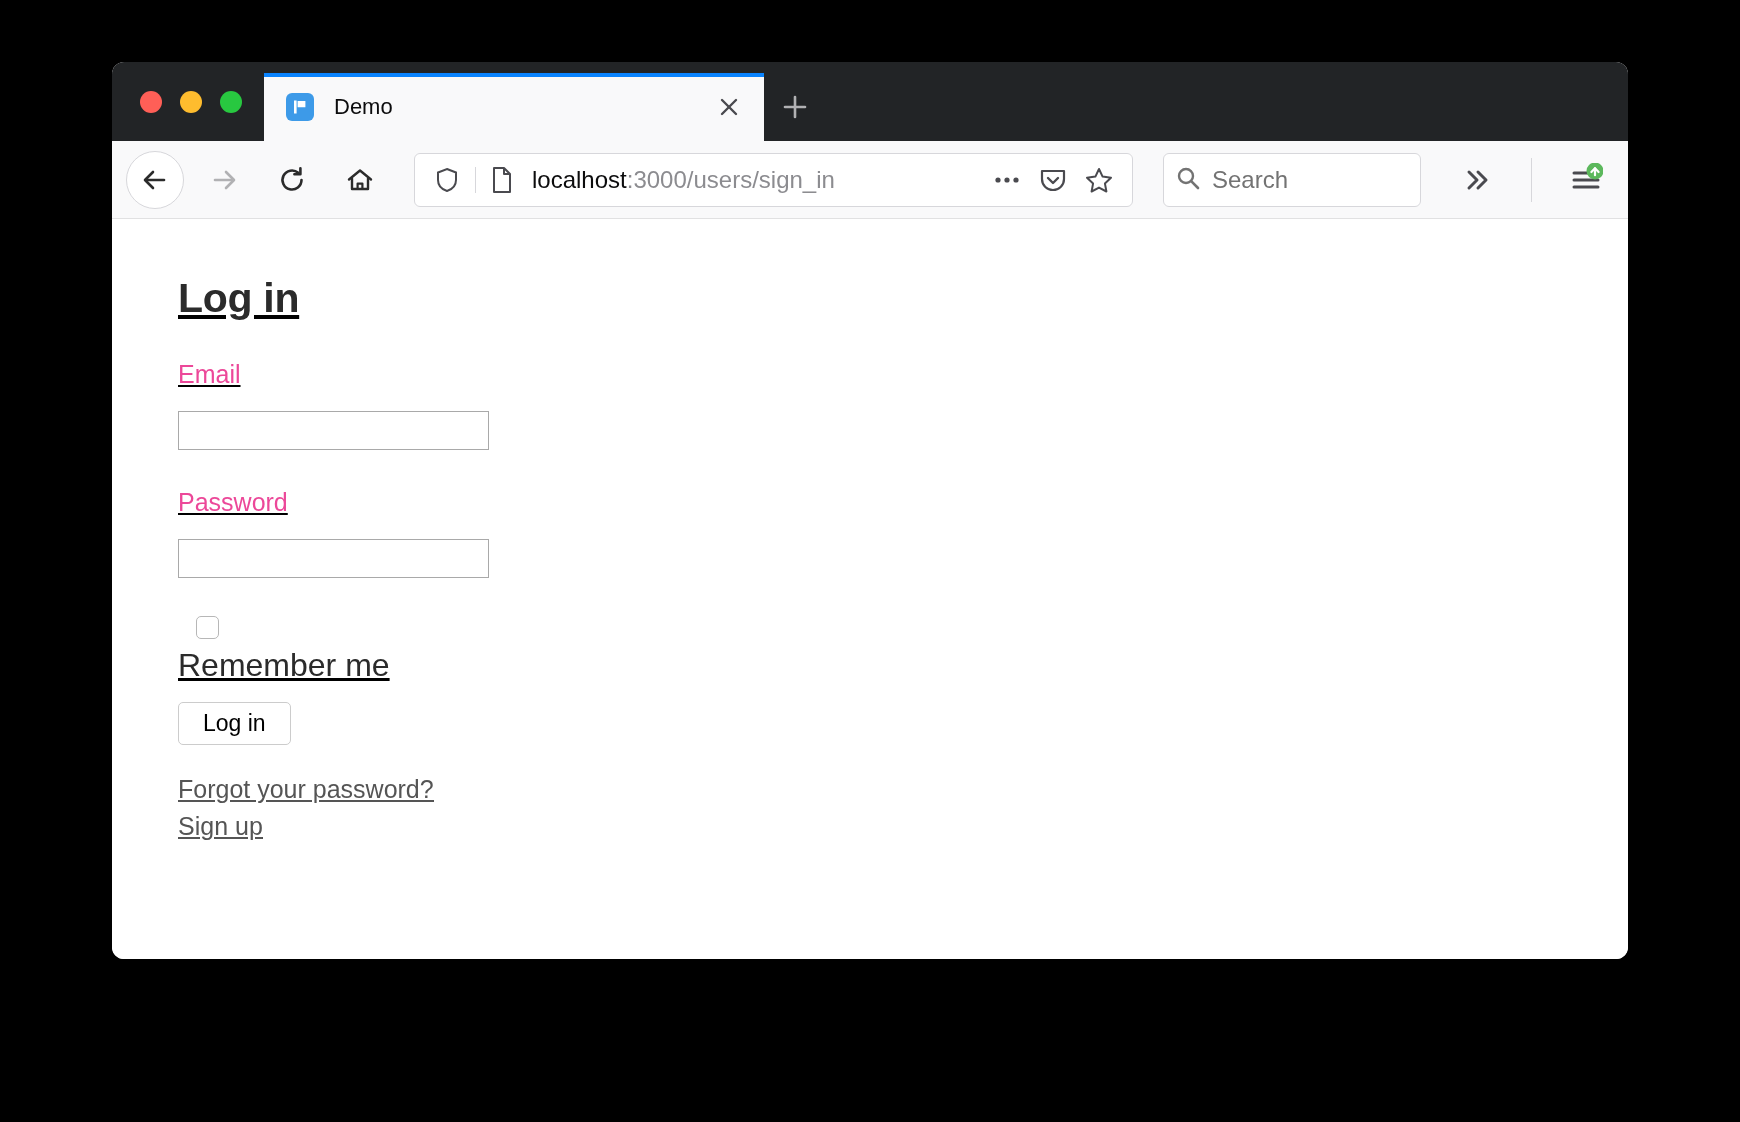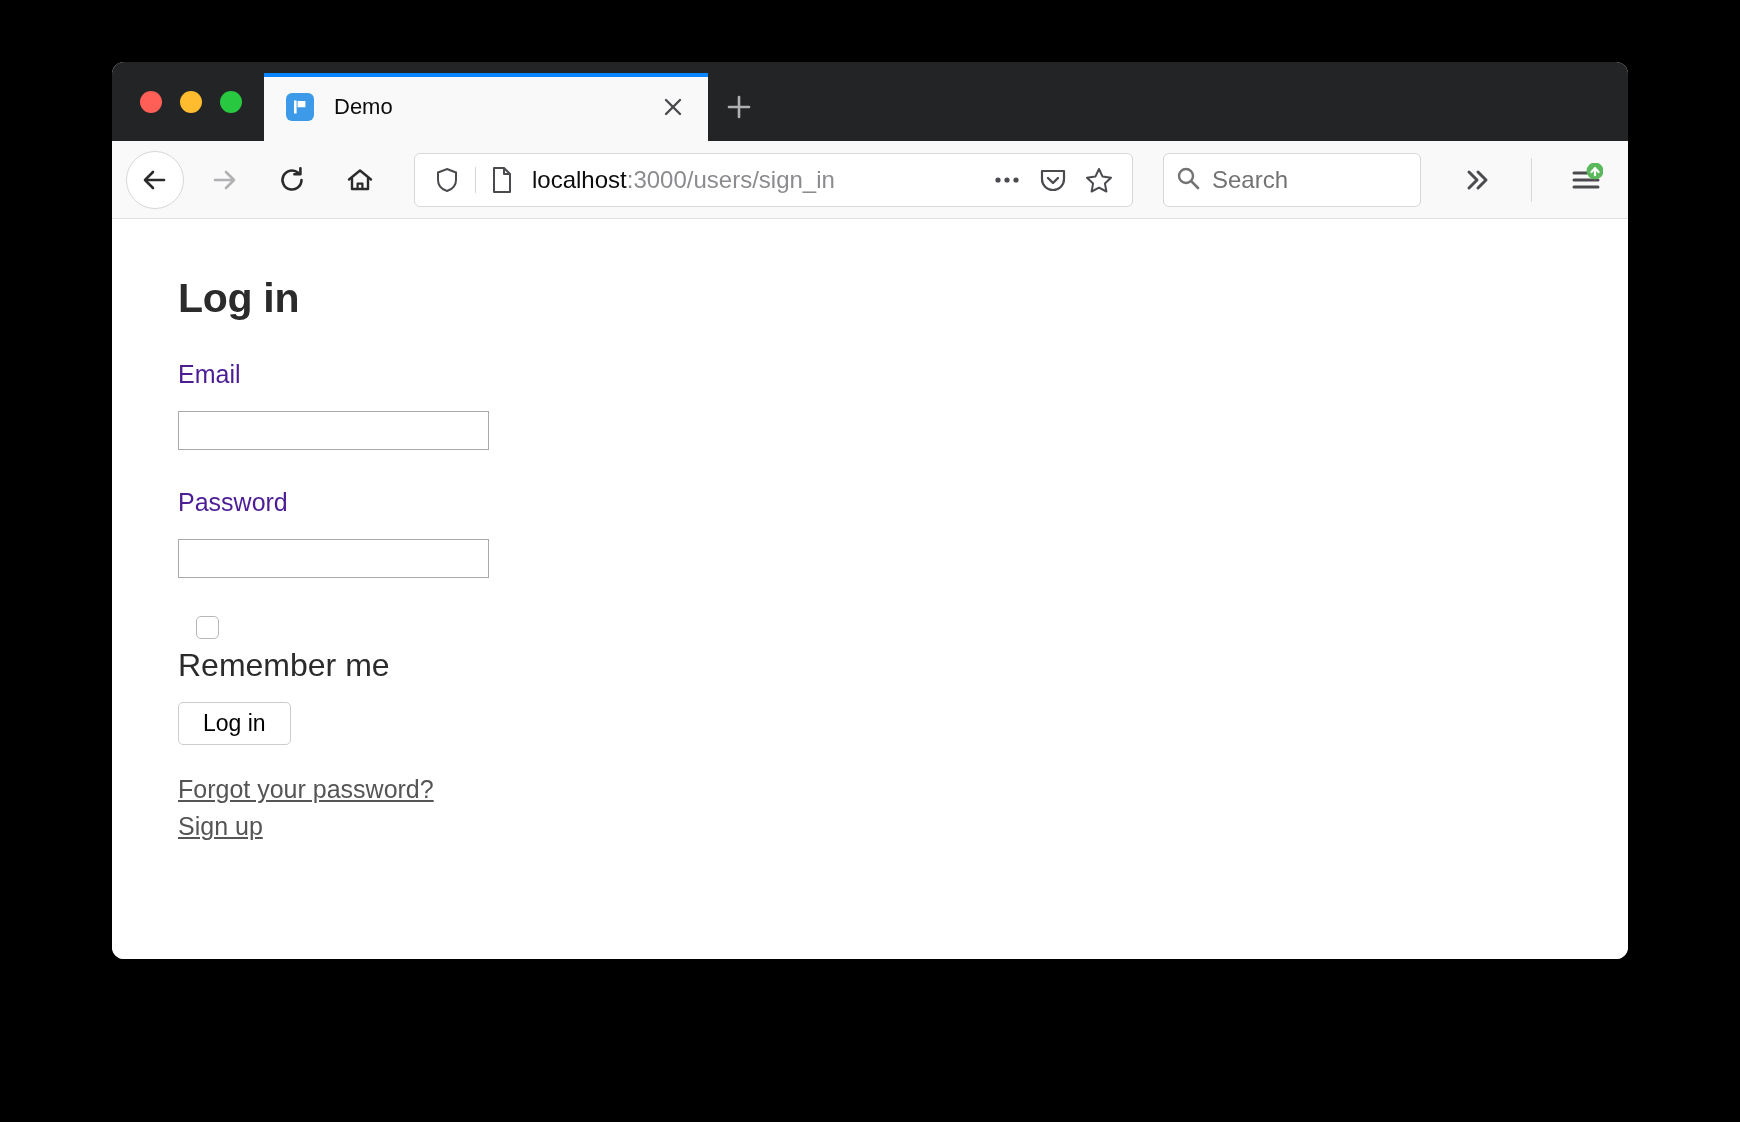--- a/index.html
+++ b/index.html
@@ -48,21 +48,21 @@
   }
   .tl-red    { background: #ff5f57; }
   .tl-yellow { background: #febc2e; }
   .tl-green  { background: #28c840; }
 
   #tab-list { display: flex; align-items: flex-end; height: 79px; }
 
   .tab {
     position: relative;
     height: 68px;
-    width: 444px;
+    width: 500px;
     background: #f9f9fa;
     display: flex;
     align-items: center;
     padding: 0 16px 0 22px;
     color: #0c0c0d;
   }
   .tab::before {
     content: "";
     position: absolute;
     left: 0; right: 0; top: 0;
@@ -185,31 +185,32 @@
 
   
   #page-viewport {
     flex: 1 1 auto;
     background: #ffffff;
     overflow: hidden;
     position: relative;
   }
   #page-content {
     padding: 56px 0 0 66px;
+    text-decoration: underline;
   }
   #page-heading {
     font-size: 41px;
     font-weight: bold;
     color: #2b2b2b;
     margin: 0 0 38px 0;
     letter-spacing: -0.3px;
   }
   .field-label {
     font-size: 25px;
-    color: #4c1d95;
+    color: #ec4899;
     margin: 0 0 22px 0;
   }
   .text-input {
     width: 311px;
     height: 39px;
     border: 1px solid #a9a9a9;
     background: #ffffff;
     margin: 0 0 38px 0;
     display: block;
   }

